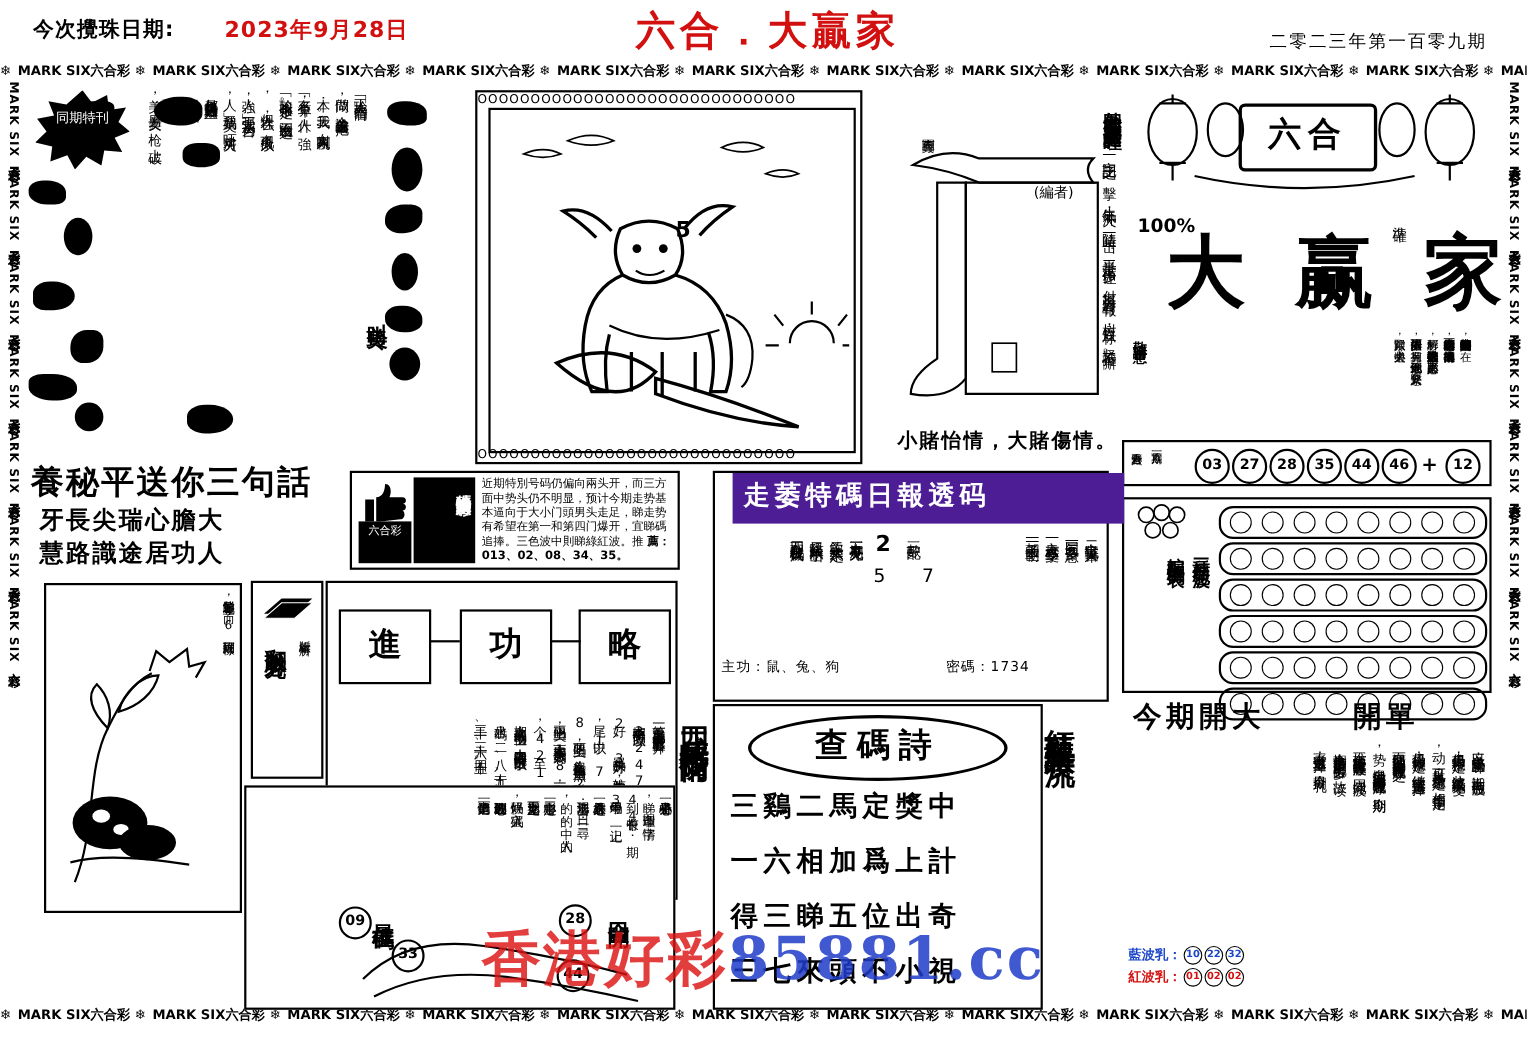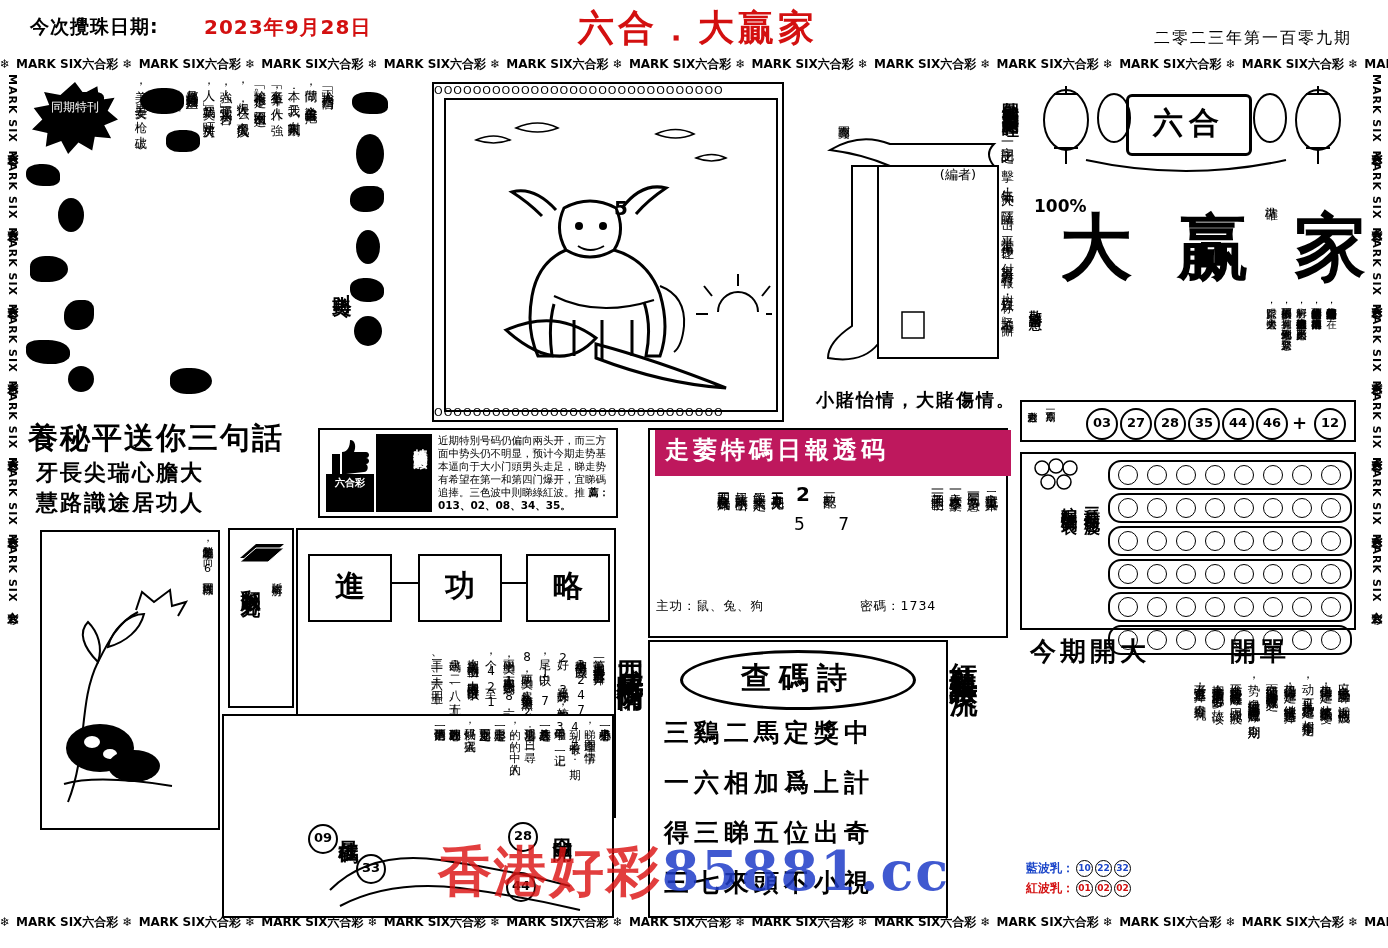--- a/index.html
+++ b/index.html
@@ -57,21 +57,21 @@
 
   
   .fanban{left:228px;top:528px;width:66px;height:180px;}
   .fanban .ico{position:absolute;left:8px;top:8px;width:48px;height:28px;}
   .fanban .t{position:absolute;left:8px;top:44px;writing-mode:vertical-rl;text-orientation:upright;font-size:20px;font-weight:bold;letter-spacing:2px;}
   .fanban .s{position:absolute;left:38px;top:44px;writing-mode:vertical-rl;text-orientation:upright;font-size:11px;letter-spacing:1px;}
 
   
   .tips{left:318px;top:428px;width:300px;height:90px;}
   .tips .thumb{position:absolute;left:6px;top:6px;width:46px;height:40px;}
-  .tips .seal{position:absolute;left:6px;top:44px;width:48px;height:38px;background:#000;color:#fff;font-size:10px;line-height:12px;text-align:center;padding-top:3px;box-sizing:border-box;font-weight:bold;}
+  .tips .seal{position:absolute;left:6px;top:44px;width:48px;height:38px;background:#000;color:#fff;font-size:10px;line-height:12px;text-align:center;padding-top:3px;box-sizing:border-box;}
   .tips .flag{position:absolute;left:56px;top:4px;width:56px;height:78px;background:#000;color:#fff;writing-mode:vertical-rl;text-orientation:upright;font-size:14px;font-weight:bold;letter-spacing:1px;padding:4px 2px;box-sizing:border-box;}
   .tips .body{position:absolute;left:118px;top:4px;width:176px;height:82px;font-size:10.5px;line-height:13px;letter-spacing:0px;}
 
   
   .jgl{left:296px;top:528px;width:320px;height:290px;}
   .jgl .chart{position:absolute;left:6px;top:6px;width:306px;height:108px;}
   .jgl .cell{position:absolute;border:2px solid #000;width:80px;height:64px;top:18px;}
   .jgl .cell .ch{font-size:30px;font-weight:bold;text-align:center;line-height:60px;}
   .jgl .arrow{position:absolute;top:46px;height:2px;background:#000;}
   .jgl .txt{position:absolute;left:8px;top:120px;width:300px;height:162px;display:flex;flex-direction:row-reverse;gap:3px;}
@@ -127,21 +127,21 @@
   .kd .t{position:absolute;left:10px;top:0;font-size:26px;font-weight:bold;letter-spacing:4px;}
   .kd .t2{position:absolute;left:210px;top:0;font-size:26px;font-weight:bold;letter-spacing:4px;}
   .kd .body{position:absolute;left:6px;top:40px;width:326px;height:180px;display:flex;flex-direction:row-reverse;gap:2px;}
   .kd .body .c{writing-mode:vertical-rl;text-orientation:upright;font-size:12.5px;line-height:16px;height:176px;letter-spacing:1px;}
   .kd .bw{position:absolute;left:6px;top:226px;font-size:12px;color:#1b46c9;font-weight:bold;}
   .kd .rw{position:absolute;left:6px;top:246px;font-size:12px;color:#d31010;font-weight:bold;}
   .kd .minib{display:inline-block;width:15px;height:15px;border-radius:50%;border:1px solid #000;font-size:9px;line-height:14px;text-align:center;margin-left:2px;vertical-align:middle;}
 
   
   .mpoem{left:648px;top:428px;width:360px;height:210px;}
-  .mpoem .hd{position:absolute;left:5px;top:0;width:356px;height:46px;background:#be185d;}
+  .mpoem .hd{position:absolute;left:16px;top:0;width:356px;height:46px;background:#4c1d95;}
   .mpoem .hd .h{position:absolute;top:4px;color:#fff;font-size:24px;font-weight:bold;letter-spacing:4px;font-family:"DejaVu Serif","Liberation Serif",serif;}
   .mpoem .n2{position:absolute;left:146px;top:52px;font-size:20px;font-weight:bold;}
   .mpoem .sanshu{position:absolute;left:170px;top:52px;writing-mode:vertical-rl;text-orientation:upright;font-size:13px;letter-spacing:2px;}
   .mpoem .n57{position:absolute;left:144px;top:84px;font-size:17px;letter-spacing:14px;}
   .mpoem .left{position:absolute;left:6px;top:52px;width:130px;display:flex;flex-direction:row-reverse;gap:1px;}
   .mpoem .left .c{writing-mode:vertical-rl;text-orientation:upright;font-size:13px;line-height:17px;height:110px;letter-spacing:1px;}
   .mpoem .right{position:absolute;left:208px;top:52px;width:142px;display:flex;flex-direction:row-reverse;gap:1px;}
   .mpoem .right .c{writing-mode:vertical-rl;text-orientation:upright;font-size:13px;line-height:17px;height:110px;letter-spacing:1px;}
   .mpoem .zg{position:absolute;left:6px;top:168px;font-size:12.5px;letter-spacing:1px;}
   .mpoem .mm{position:absolute;left:210px;top:168px;font-size:12.5px;letter-spacing:1px;}

